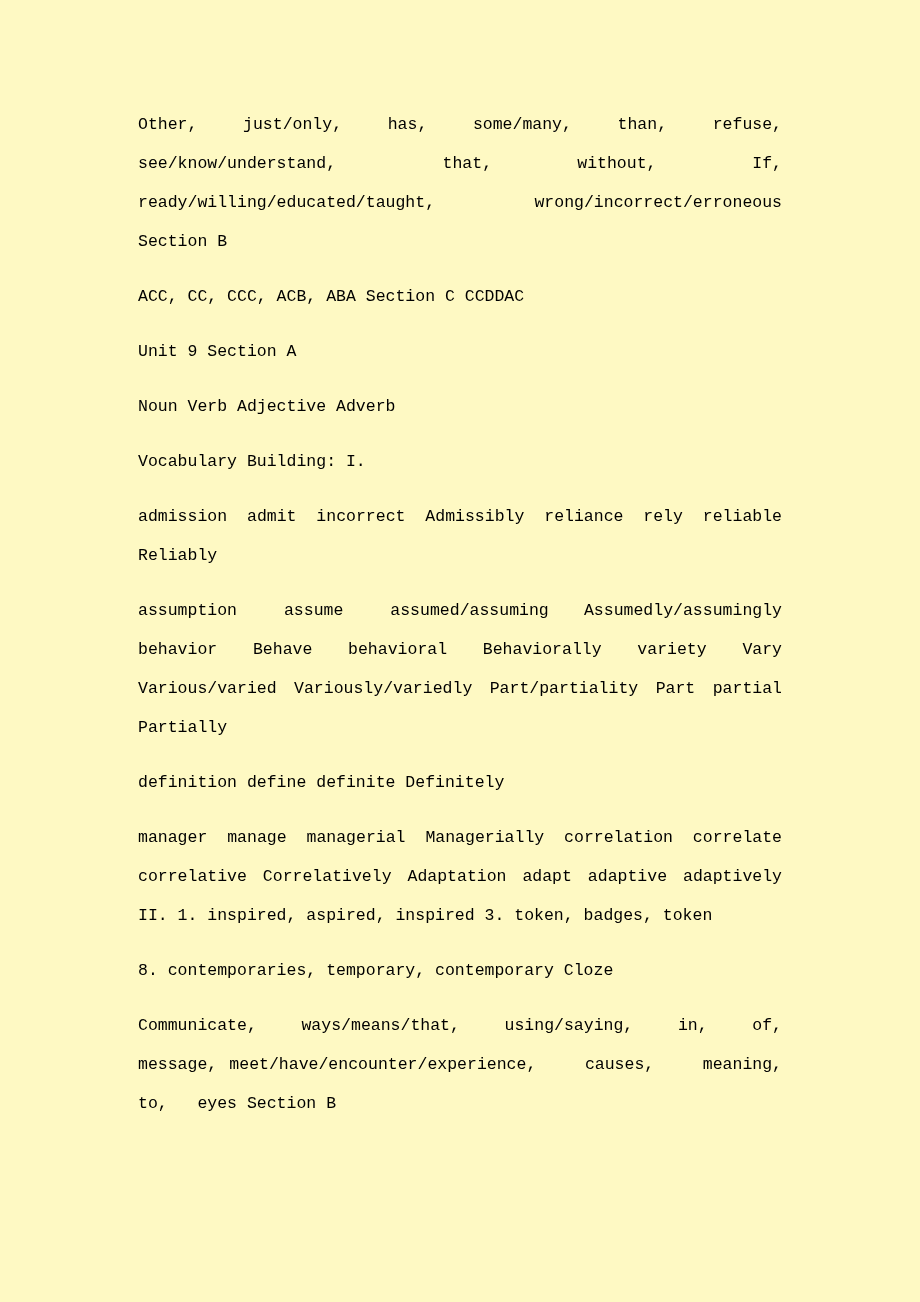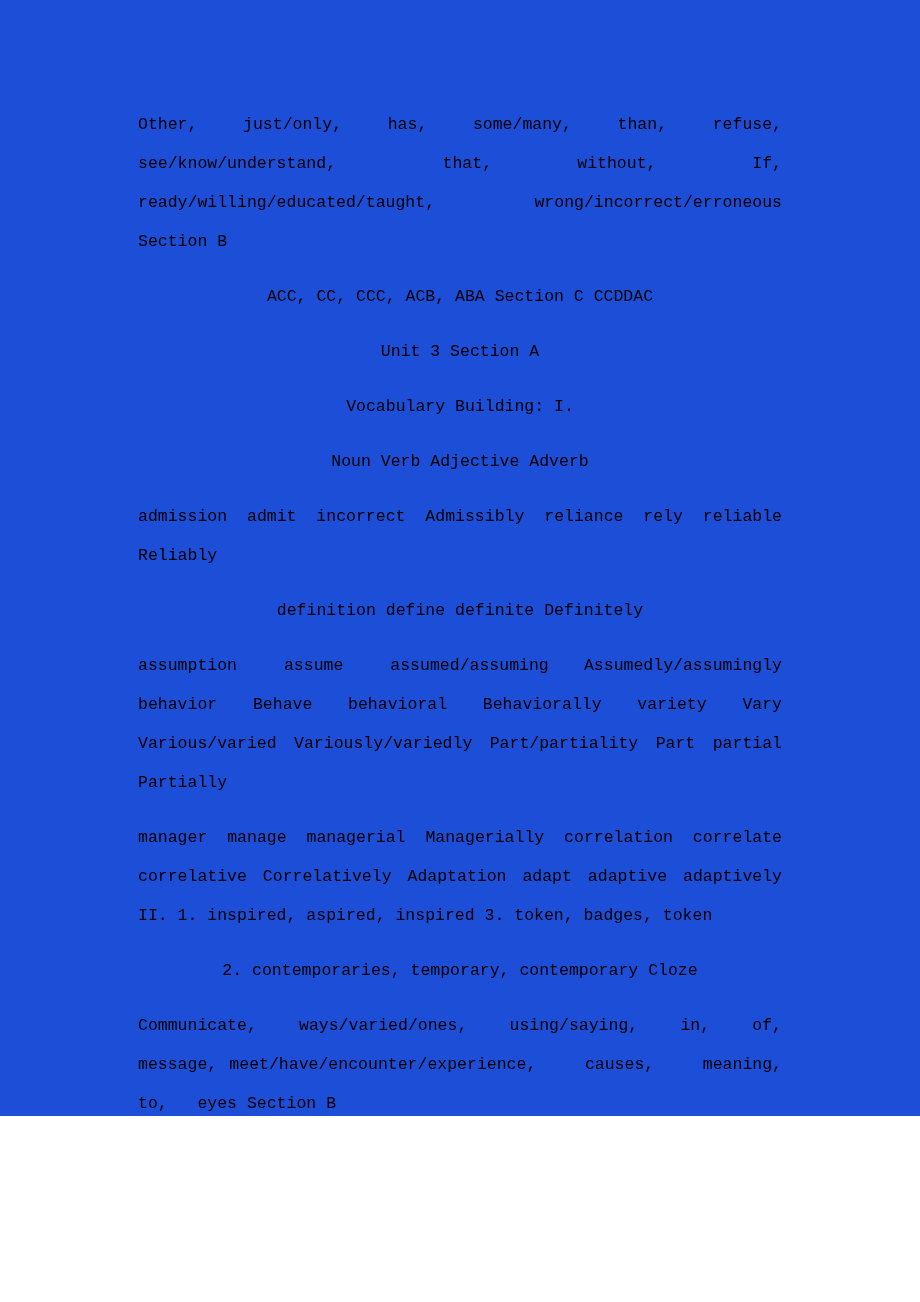--- a/index.html
+++ b/index.html
@@ -10,22 +10,22 @@
   body {
     width: 920px;
     height: 1302px;
     overflow: hidden;
     font-family: "Liberation Mono", "DejaVu Sans Mono", monospace;
     color: #000000;
   }
   #page {
     position: relative;
     width: 920px;
-    height: 1116px;
-    background: #1d4ed8;
+    height: 1302px;
+    background: #fef9c3;
     box-sizing: border-box;
     padding: 105px 91px 0 138px;
   }
   #doc-body {
     width: 644px;
   }
   .para {
     margin: 0 0 16px 0;
     font-size: 16.5px;
     line-height: 39px;
@@ -34,35 +34,35 @@
     white-space: pre-wrap;
     word-break: normal;
     overflow-wrap: break-word;
     letter-spacing: 0px;
   }
   .para:last-child {
     margin-bottom: 0;
   }
   
   .para.nojust {
-    text-align: center;
+    text-align: left;
   }
 </style>
 </head>
 <body>
 
 <div id="page">
   <div id="doc-body">
 
     <p class="para">Other,    just/only,    has,    some/many,    than,    refuse, see/know/understand,          that,        without,         If, ready/willing/educated/taught,        wrong/incorrect/erroneous Section B</p>
     <p class="para nojust">ACC, CC, CCC, ACB, ABA Section C CCDDAC</p>
-    <p class="para nojust">Unit 3 Section A</p>
+    <p class="para nojust">Unit 9 Section A</p>
+    <p class="para nojust">Noun Verb Adjective Adverb</p>
     <p class="para nojust">Vocabulary Building: I.</p>
-    <p class="para nojust">Noun Verb Adjective Adverb</p>
     <p class="para">admission admit incorrect Admissibly reliance rely reliable Reliably</p>
+    <p class="para">assumption    assume    assumed/assuming   Assumedly/assumingly behavior   Behave   behavioral   Behaviorally   variety   Vary Various/varied Variously/variedly Part/partiality Part partial Partially</p>
     <p class="para nojust">definition define definite Definitely</p>
-    <p class="para">assumption    assume    assumed/assuming   Assumedly/assumingly behavior   Behave   behavioral   Behaviorally   variety   Vary Various/varied Variously/variedly Part/partiality Part partial Partially</p>
     <p class="para">manager manage managerial Managerially correlation correlate correlative Correlatively Adaptation adapt adaptive adaptively II. 1. inspired, aspired, inspired 3. token, badges, token</p>
-    <p class="para nojust">2. contemporaries, temporary, contemporary Cloze</p>
-    <p class="para">Communicate,   ways/varied/ones,   using/saying,   in,   of,   message, meet/have/encounter/experience,    causes,    meaning,   to,   eyes Section B</p>
+    <p class="para nojust">8. contemporaries, temporary, contemporary Cloze</p>
+    <p class="para">Communicate,   ways/means/that,   using/saying,   in,   of,   message, meet/have/encounter/experience,    causes,    meaning,   to,   eyes Section B</p>
 
   </div>
 </div>
 
 </body></html>

